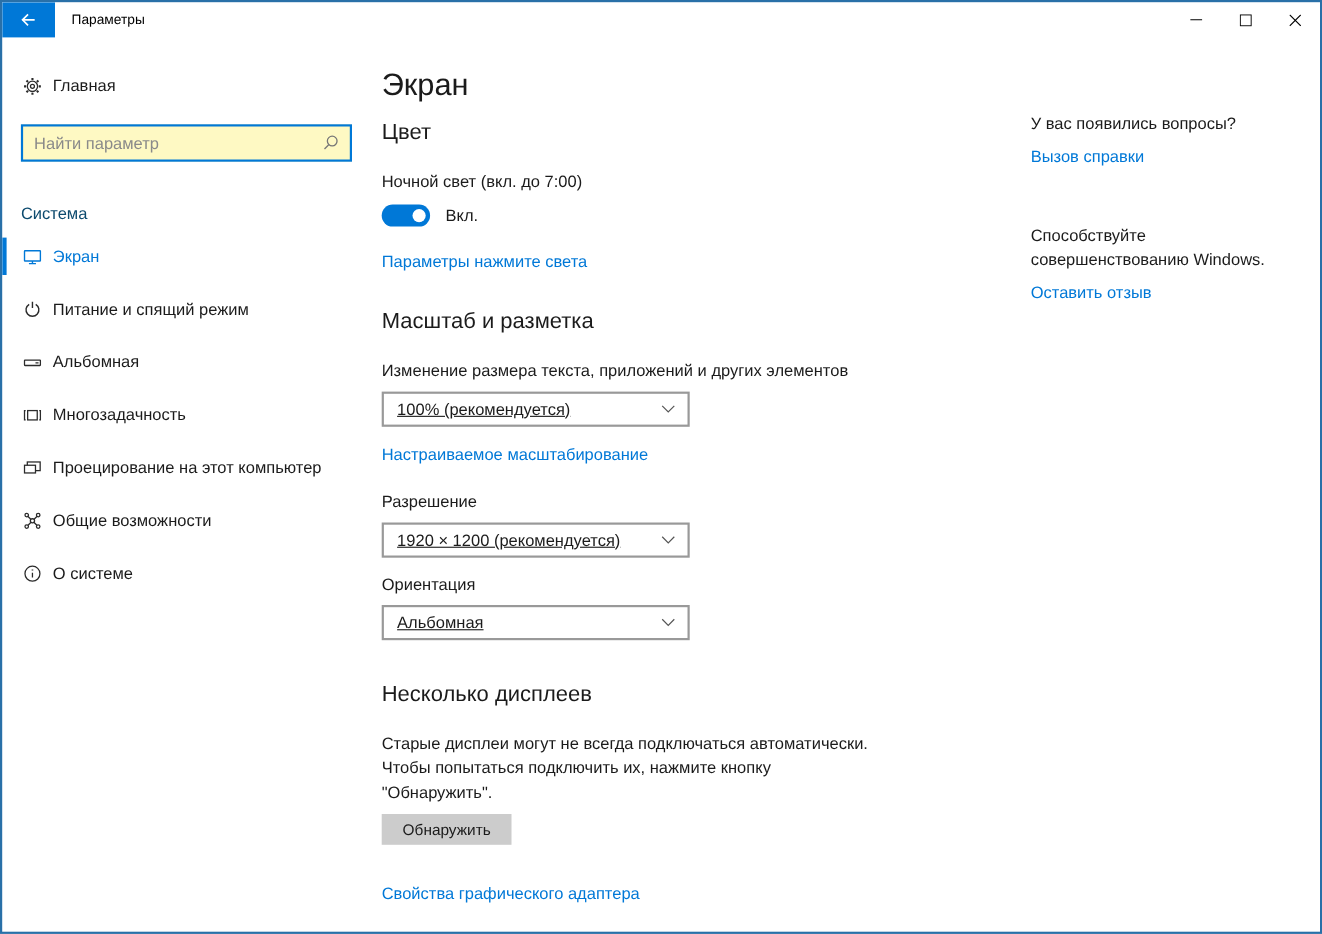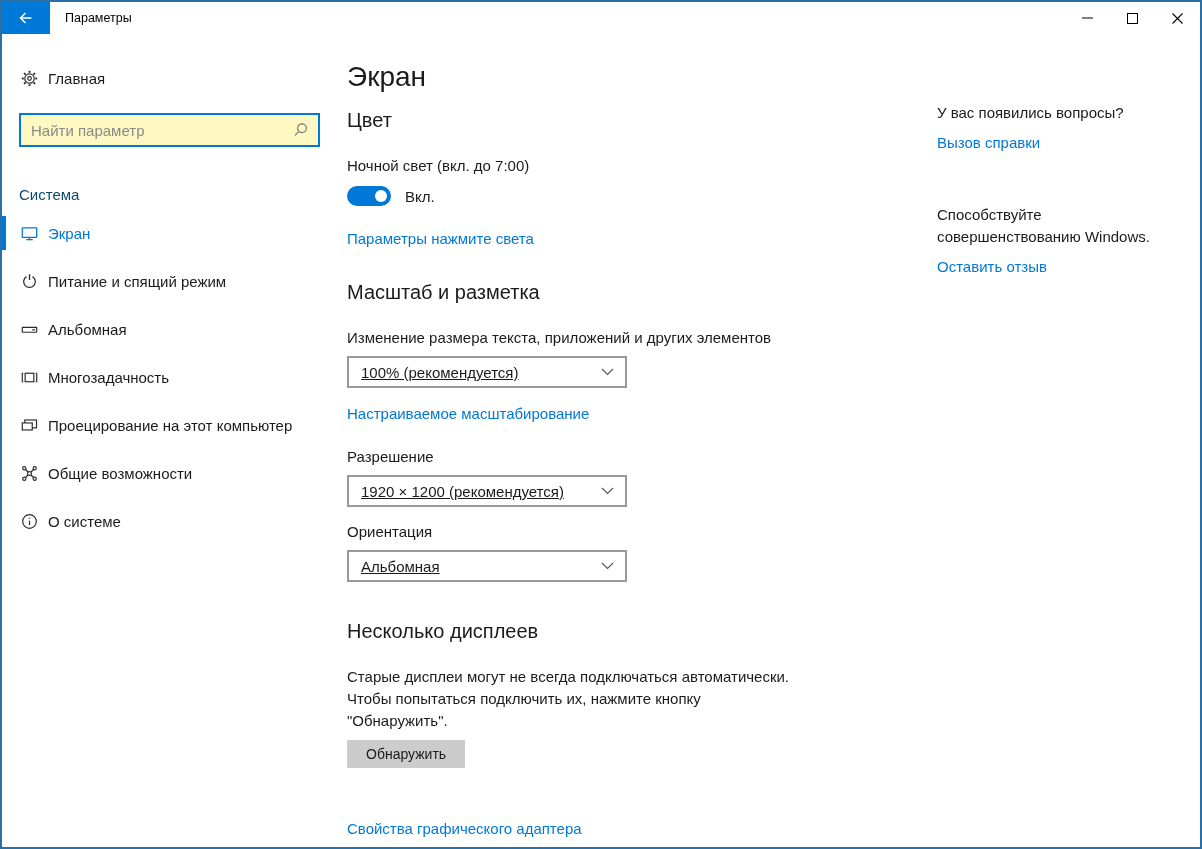--- a/index.html
+++ b/index.html
@@ -67,21 +67,21 @@
   .dropdown{ margin-top:10px; width:280px; height:32px; border:2px solid #999;
     background:#fff; display:flex; align-items:center; justify-content:space-between;
     padding:0 11px 0 12px; font-size:15px; cursor:pointer;text-decoration:underline; }
   .link-custom{ margin-top:17px; }
   .lbl-resolution{ margin-top:25px; }
   .lbl-orientation{ margin-top:16px; }
   .h2-multi{ margin-top:38px; }
   .desc{ margin-top:23px; font-size:15px; line-height:22px; }
   .detect-btn{ margin-top:8px; background:#ccc; border:none; font-family:inherit;
     font-size:14px; color:#1b1b1b; padding:6px 19px; cursor:pointer; }
-  .link-adapter{ margin-top:52px; }
+  .link-adapter{ margin-top:36px; }
 
   
   .help-panel{ position:absolute; left:935px; top:102px; width:225px; }
   .help-q{ font-size:15px; }
   .help-link{ margin-top:13px; }
   .help-prompt{ margin-top:52px; font-size:15px; line-height:22px; }
   .feedback-link{ margin-top:10px; }
 
   svg{ display:block; }
 </style>

